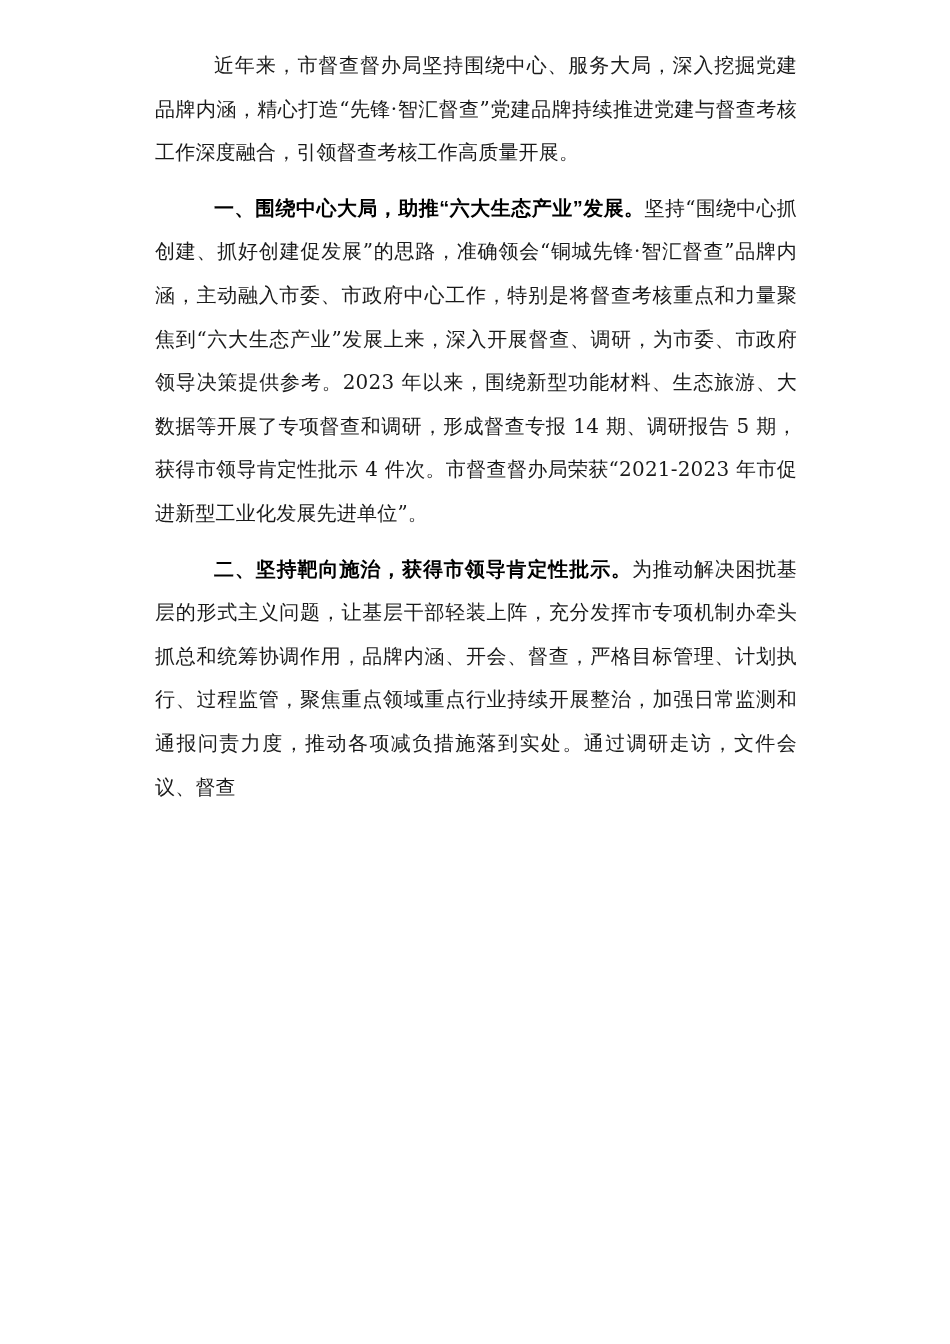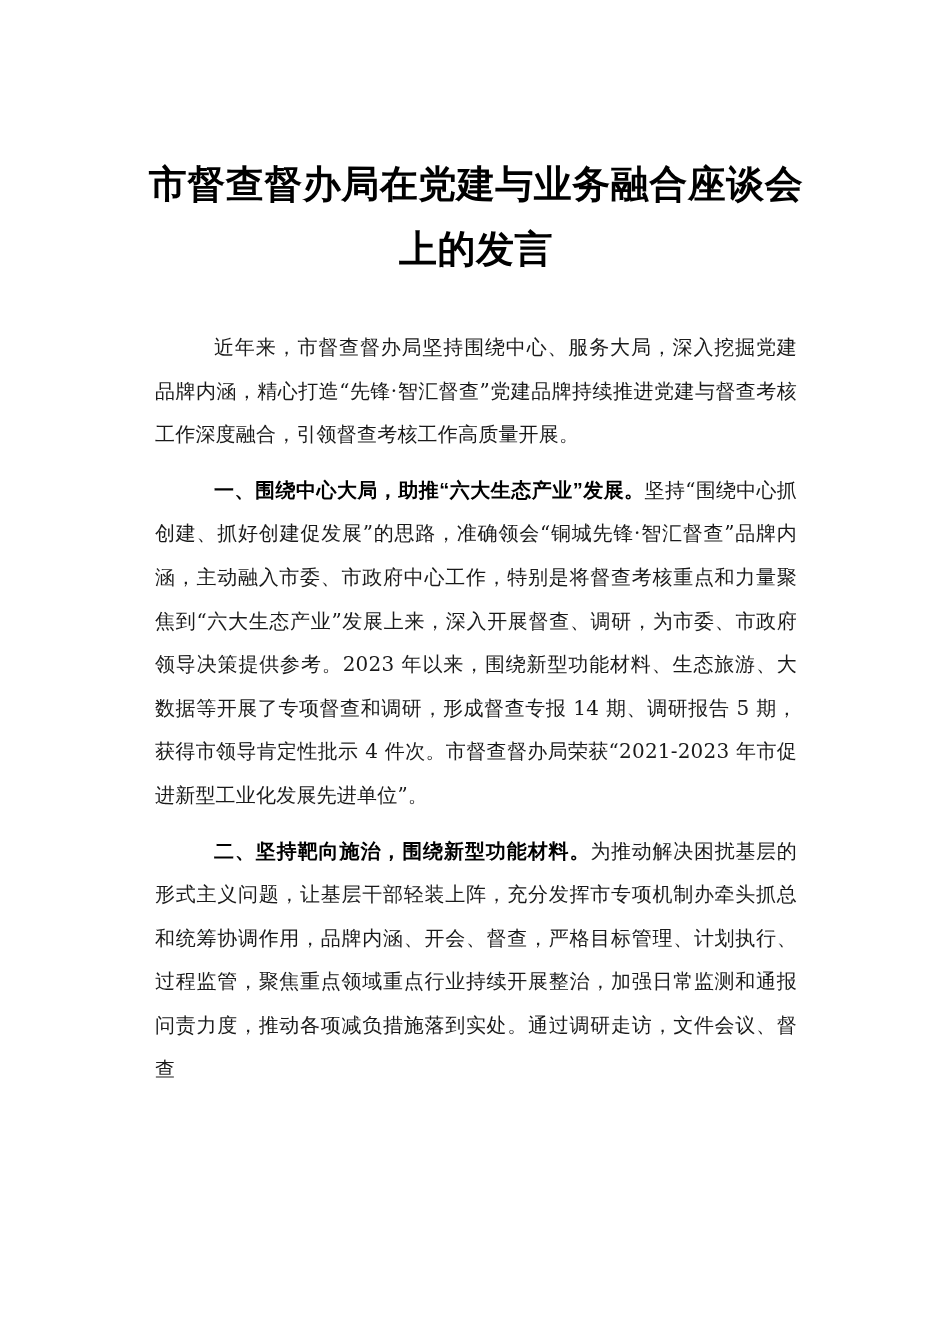--- a/index.html
+++ b/index.html
@@ -72,25 +72,24 @@
     color: #000000;
     letter-spacing: 0.4px;
   }
 </style>
 </head>
 <body>
 
 <div class="page">
   <div class="content">
 
-    <h1 class="doc-title">市督查督办局在党建与业务融合座谈会上的发言</h1>
 
     <div class="body-block">
 
       <p class="para"><span>近年来，市督查督办局坚持围绕中心、服务大局，深入挖掘党建品牌内涵，精心打造“先锋·智汇督查”党建品牌持续推进党建与督查考核工作深度融合，引领督查考核工作高质量开展。</span></p>
 
       <p class="para"><span class="sec-head">一、围绕中心大局，助推“六大生态产业”发展。</span><span>坚持“围绕中心抓创建、抓好创建促发展”的思路，准确领会“铜城先锋·智汇督查”品牌内涵，主动融入市委、市政府中心工作，特别是将督查考核重点和力量聚焦到“六大生态产业”发展上来，深入开展督查、调研，为市委、市政府领导决策提供参考。2023 年以来，围绕新型功能材料、生态旅游、大数据等开展了专项督查和调研，形成督查专报 14 期、调研报告 5 期，获得市领导肯定性批示 4 件次。市督查督办局荣获“2021-2023 年市促进新型工业化发展先进单位”。</span></p>
 
-      <p class="para"><span class="sec-head">二、坚持靶向施治，围绕新型功能材料。</span><span>为推动解决困扰基层的形式主义问题，让基层干部轻装上阵，充分发挥市专项机制办牵头抓总和统筹协调作用，品牌内涵、开会、督查，严格目标管理、计划执行、过程监管，聚焦重点领域重点行业持续开展整治，加强日常监测和通报问责力度，推动各项减负措施落到实处。通过调研走访，文件会议、督查</span></p>
+      <p class="para"><span class="sec-head">二、坚持靶向施治，获得市领导肯定性批示。</span><span>为推动解决困扰基层的形式主义问题，让基层干部轻装上阵，充分发挥市专项机制办牵头抓总和统筹协调作用，品牌内涵、开会、督查，严格目标管理、计划执行、过程监管，聚焦重点领域重点行业持续开展整治，加强日常监测和通报问责力度，推动各项减负措施落到实处。通过调研走访，文件会议、督查</span></p>
 
     </div>
   </div>
 </div>
 
 </body></html>

